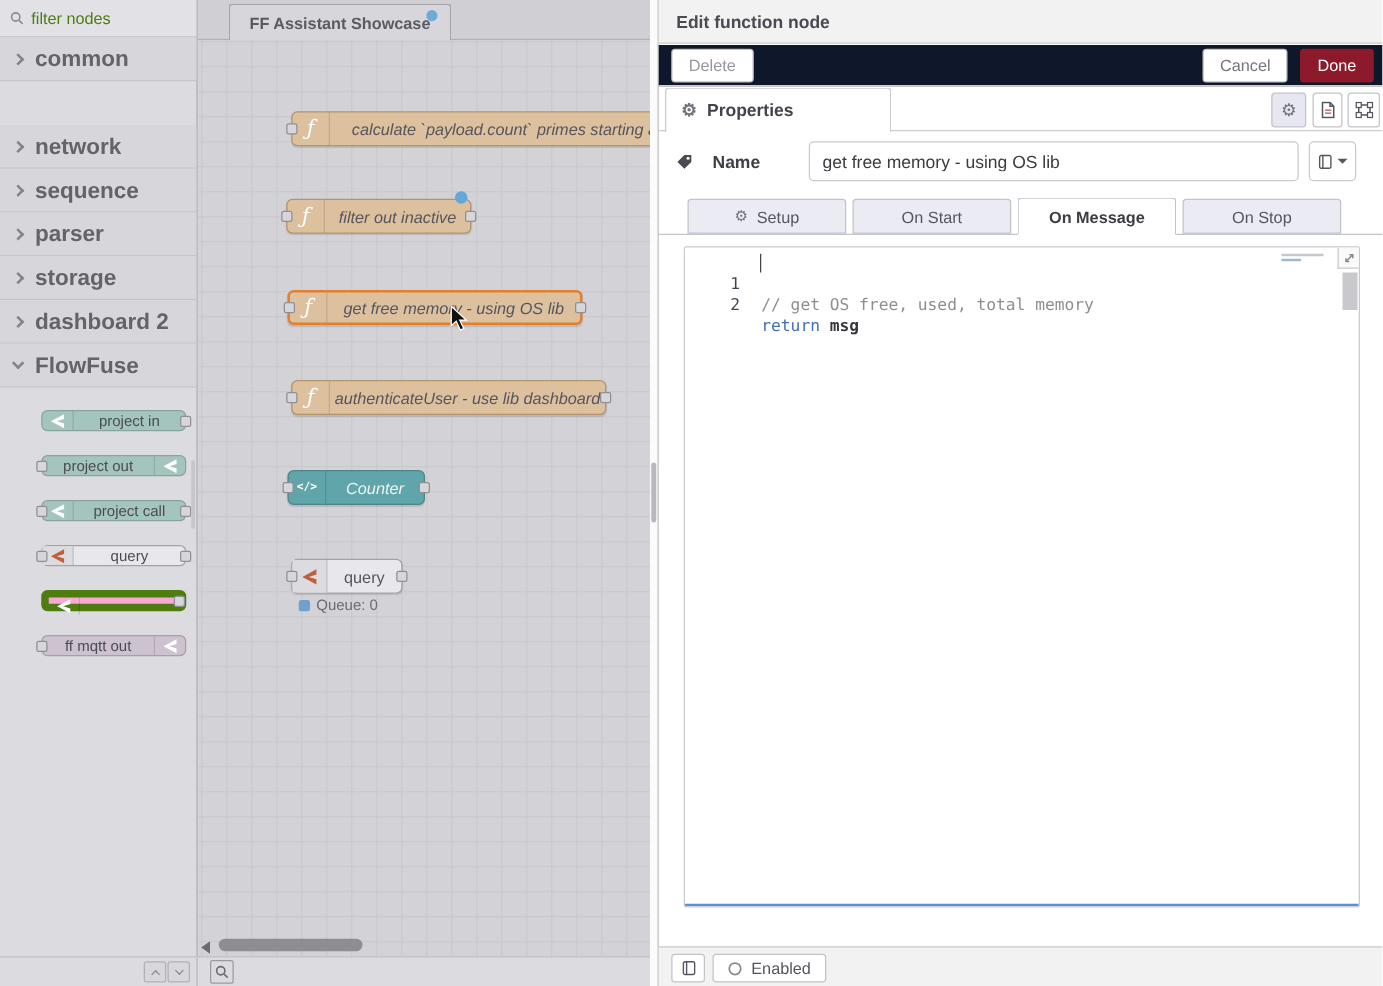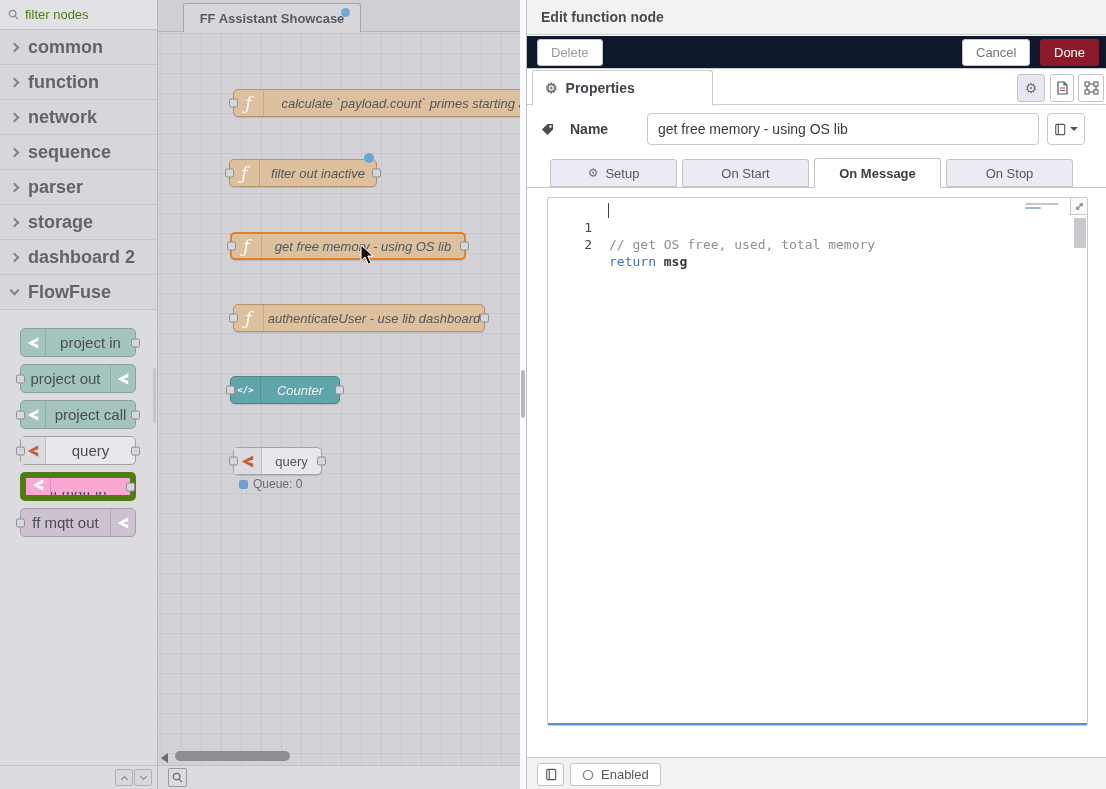--- a/index.html
+++ b/index.html
@@ -15,22 +15,22 @@
                     display:flex; align-items:center; padding-left:8px; gap:6px; }
   .palette-search .ph { color:#4d7c0f; font-size:13px; }
   .cat { position:absolute; left:0; width:100%; height:35px; background:#d7d7db;
          border-bottom:1px solid #c6c6ca; display:flex; align-items:center;
          padding-left:11px; gap:10px; cursor:pointer; }
   .cat .lbl { font-size:18px; font-weight:600; color:#63636a; }
   .chev { width:7px; height:7px; border-right:2px solid #83838a; border-bottom:2px solid #83838a;
           display:inline-block; }
   .chev.right { transform:rotate(-45deg); margin-top:0px; }
   .chev.down  { transform:rotate(45deg); margin-top:-3px; }
-  .pnode { position:absolute; left:20px; width:116px; height:29px; border-radius:5px;
-           display:flex; align-items:stretch; font-size:15px; color:#4c4c54; cursor:grab; }
+  .pnode { position:absolute; left:33px; width:116px; height:17px; border-radius:5px;
+           display:flex; align-items:stretch; font-size:12px; color:#4c4c54; cursor:grab; }
   .pnode .plabel { flex:1; display:flex; align-items:center; justify-content:center;
                    white-space:nowrap; overflow:hidden; }
   .picon { width:25px; display:flex; align-items:center; justify-content:center; }
   .picon.l { border-right:1px solid rgba(0,0,0,0.12); }
   .picon.r { border-left:1px solid rgba(0,0,0,0.12); }
   .port { position:absolute; width:9px; height:9px; top:50%; transform:translateY(-50%);
           background:#d7d7db; border:1px solid #8f8f94; border-radius:2px; }
   .port.pl { left:-5px; } .port.pr { right:-5px; }
   .teal   { background:#a3c5be; border:1px solid #89a29d; }
   .whiteq { background:#e8e8ec; border:1px solid #a2a2a8; }
@@ -170,24 +170,20 @@
           <circle cx="5" cy="5" r="3.6" fill="none" stroke="#8a8a90" stroke-width="1.4"></circle>
           <line x1="8" y1="8" x2="11" y2="11" stroke="#8a8a90" stroke-width="1.4"></line>
         </svg>
       <span class="ph">filter nodes</span>
     </div>
 
     <div class="cat" style="top:30px">
         <span class="chev right"></span>
         <span class="lbl">common</span>
       </div>
-    <div class="cat" style="top:65px">
-        <span class="chev right"></span>
-        <span class="lbl">function</span>
-      </div>
     <div class="cat" style="top:100px">
         <span class="chev right"></span>
         <span class="lbl">network</span>
       </div>
     <div class="cat" style="top:135px">
         <span class="chev right"></span>
         <span class="lbl">sequence</span>
       </div>
     <div class="cat" style="top:170px">
         <span class="chev right"></span>

